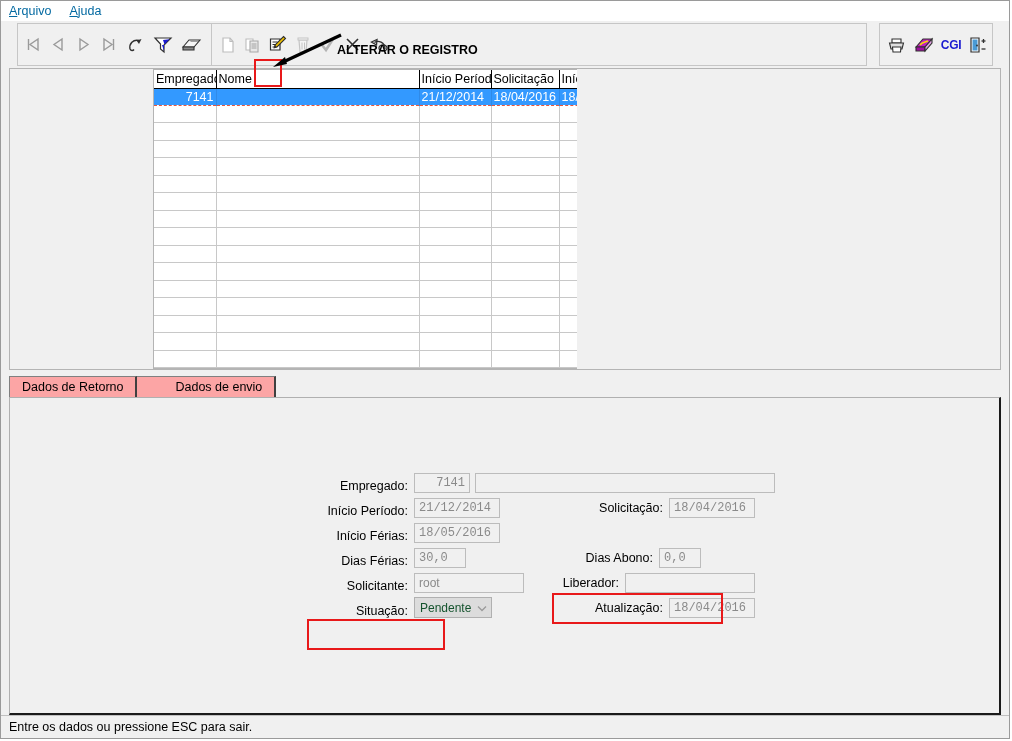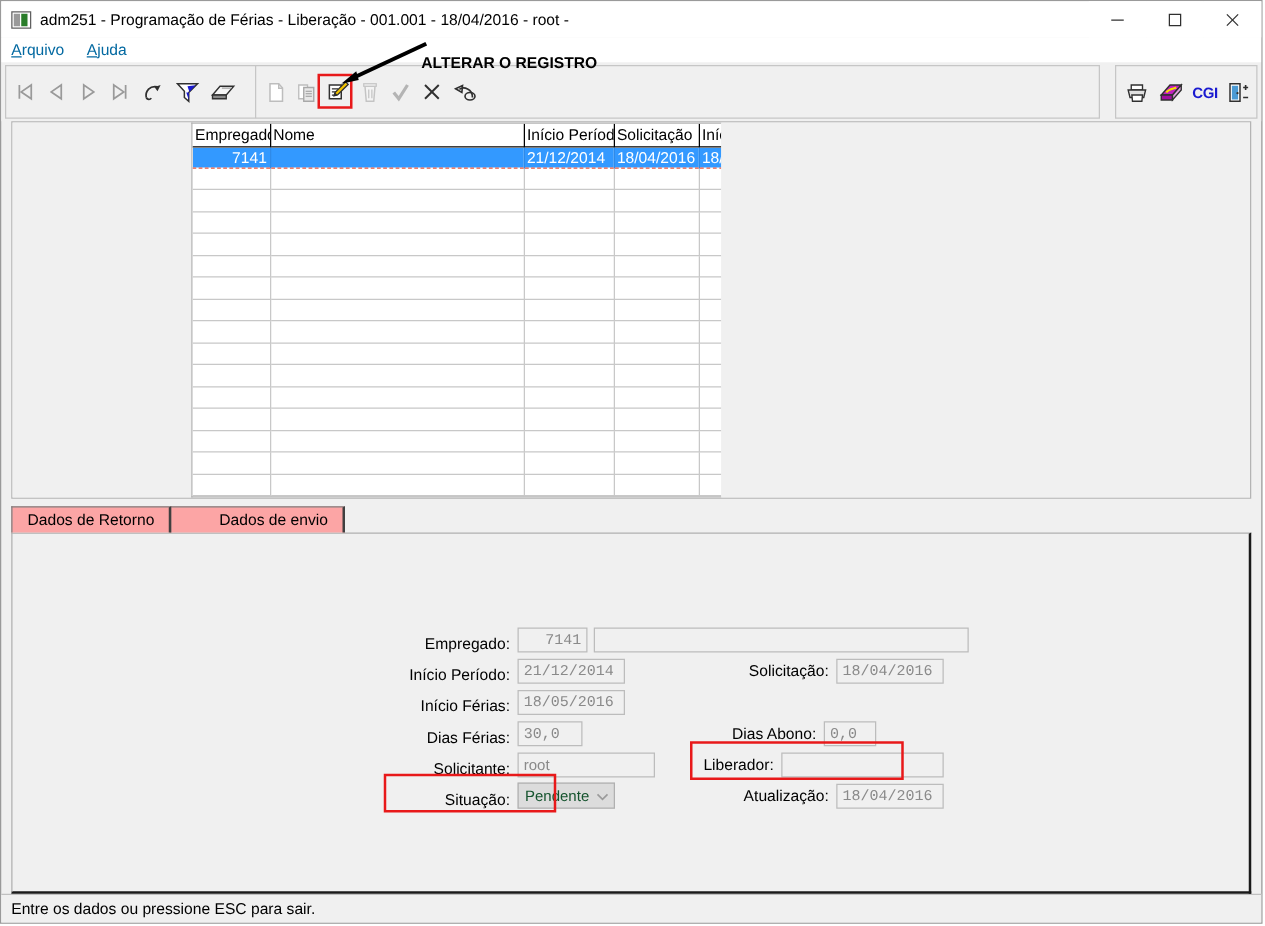--- a/index.html
+++ b/index.html
@@ -71,21 +71,21 @@
     font-size: 12.5px; color: #0369a1;
     padding: 0 9px 0 0; margin-right: 9px;
     white-space: nowrap;
   }
   .menu-item u { text-decoration: underline; }
   
   .toolbar-wrap {
     height: 47px; min-height: 47px;
     background: #f0f0f0;
     position: relative;
-    padding: 0 3px;
+    padding: 0 16px;
     box-sizing: border-box;
     display: flex; align-items: center;
   }
   .tb-group {
     height: 43px;
     border: 1px solid #c6c6c6;
     background: #f0f0f0;
     box-sizing: border-box;
     display: flex; align-items: center;
   }
@@ -287,42 +287,20 @@
     display: flex; align-items: center;
     padding-left: 8px;
     font-size: 12.5px;
   }
 </style>
 </head>
 <body>
 
 <div class="window">
 
-  <div class="titlebar">
-    <div class="title-icon"></div>
-    <div class="title-text">adm251 - Programação de Férias - Liberação - 001.001 - 18/04/2016 - root -</div>
-    <div class="winbuttons">
-      <div class="winbtn">
-        <svg width="12" height="12" viewBox="0 0 12 12">
-            <line x1="1" y1="6" x2="11" y2="6" stroke="#303030" stroke-width="1"></line>
-          </svg>
-      </div>
-      <div class="winbtn">
-        <svg width="12" height="12" viewBox="0 0 12 12">
-            <rect x="1.5" y="1.5" width="9" height="9" fill="none" stroke="#303030" stroke-width="1"></rect>
-          </svg>
-      </div>
-      <div class="winbtn">
-        <svg width="12" height="12" viewBox="0 0 12 12">
-            <line x1="1.5" y1="1.5" x2="10.5" y2="10.5" stroke="#303030" stroke-width="1"></line>
-            <line x1="10.5" y1="1.5" x2="1.5" y2="10.5" stroke="#303030" stroke-width="1"></line>
-          </svg>
-      </div>
-    </div>
-  </div>
 
   <div class="menubar">
     <div class="menu-item"><u>A</u><span>rquivo</span></div>
     <div class="menu-item"><u>A</u><span>juda</span></div>
   </div>
 
   <div class="toolbar-wrap">
 
     <div class="tb-group g1">
       <div class="tb-sep"></div>

